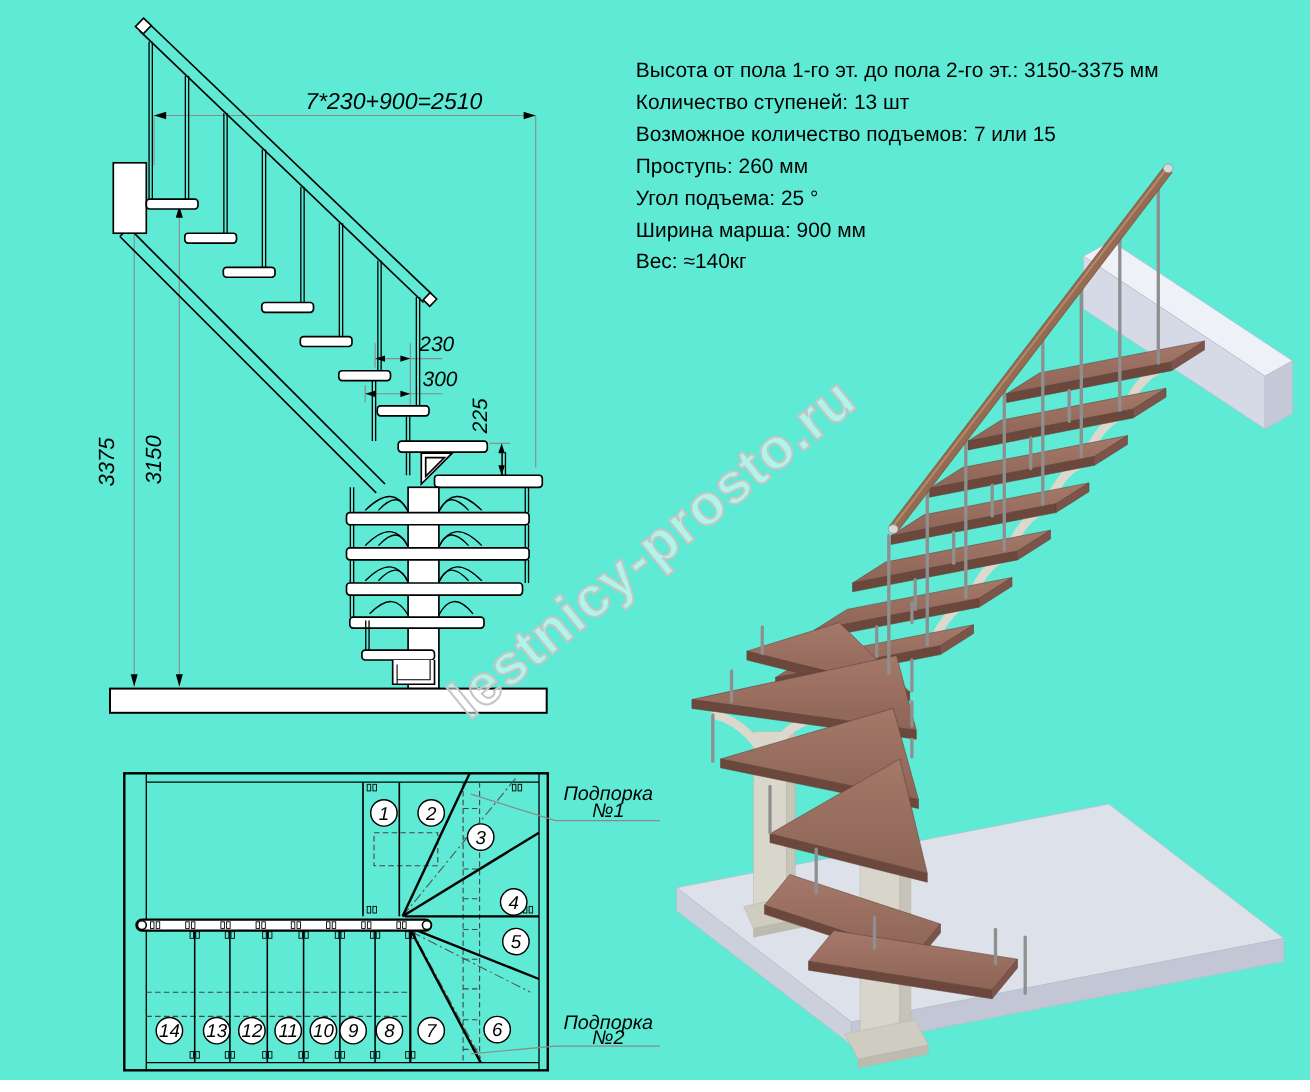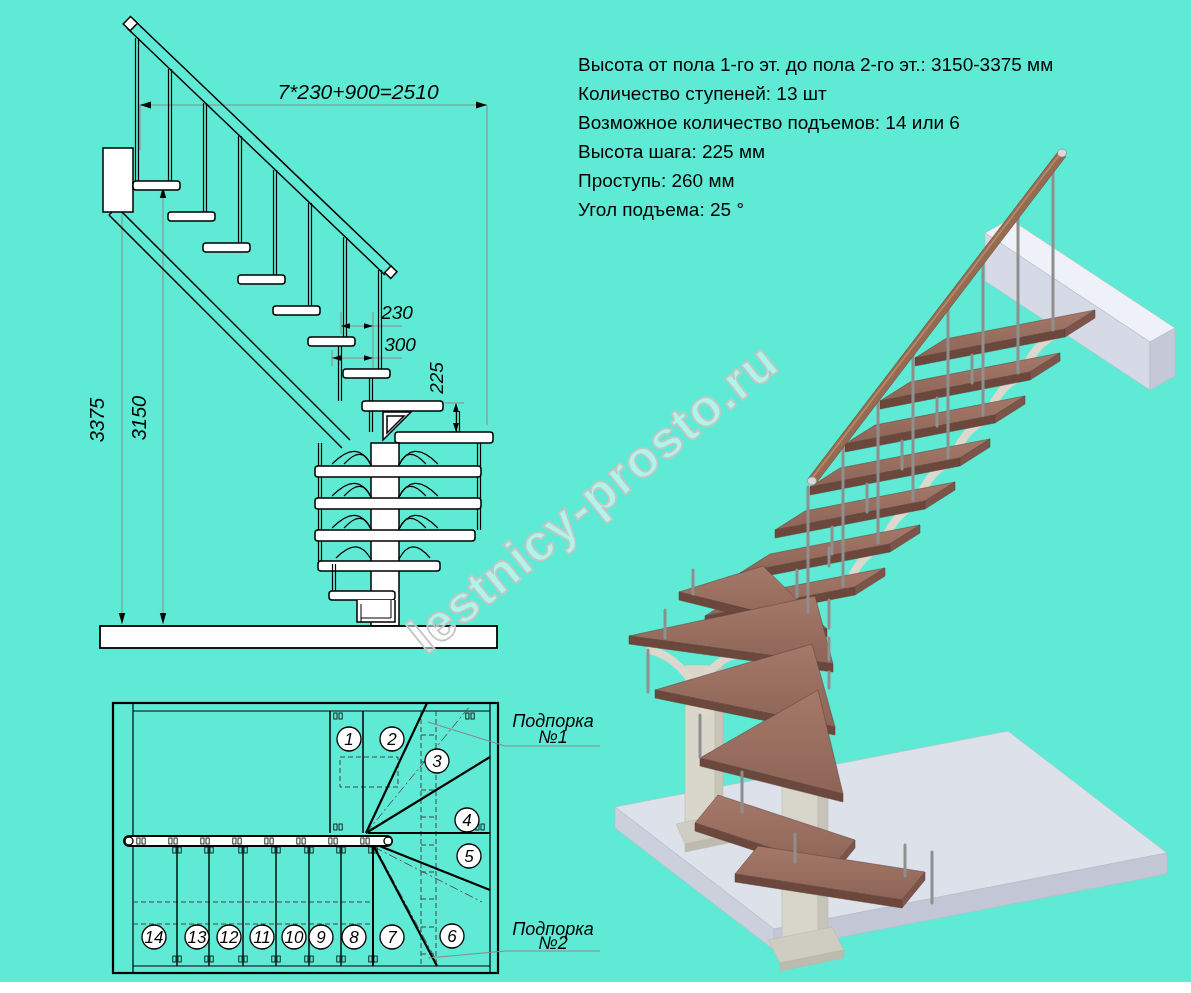--- a/index.html
+++ b/index.html
@@ -13,24 +13,25 @@
   .lbl{font-style:italic;fill:#000;}
 </style>
 </head>
 <body>
 
 <div class="page">
 
   <div class="specs">
     <div>Высота от пола 1-го эт. до пола 2-го эт.: 3150-3375 мм</div>
     <div>Количество ступеней: 13 шт</div>
-    <div>Возможное количество подъемов: 14 или 6</div>
-    <div>Высота шага: 225 мм</div>
+    <div>Возможное количество подъемов: 7 или 15</div>
     <div>Проступь: 260 мм</div>
     <div>Угол подъема: 25 °</div>
+    <div>Ширина марша: 900 мм</div>
+    <div>Вес: ≈140кг</div>
   </div>
 
   <svg width="1191" height="993" viewBox="0 0 1191 993">
     <defs>
       <linearGradient id="gTread" x1="0" y1="0" x2="0" y2="1">
         <stop offset="0" stop-color="#a5796a"></stop>
           <stop offset="1" stop-color="#8d6456"></stop>
       </linearGradient>
       <linearGradient id="gRail" x1="0" y1="0" x2="1" y2="1">
         <stop offset="0" stop-color="#b08365"></stop>

